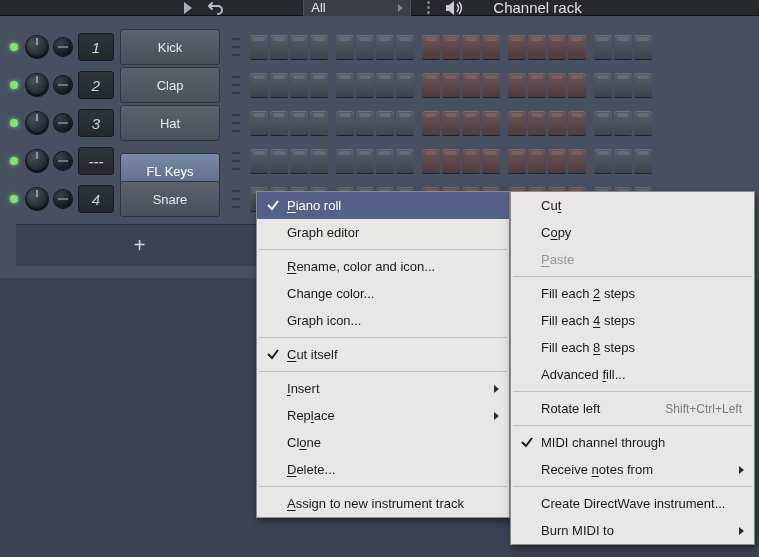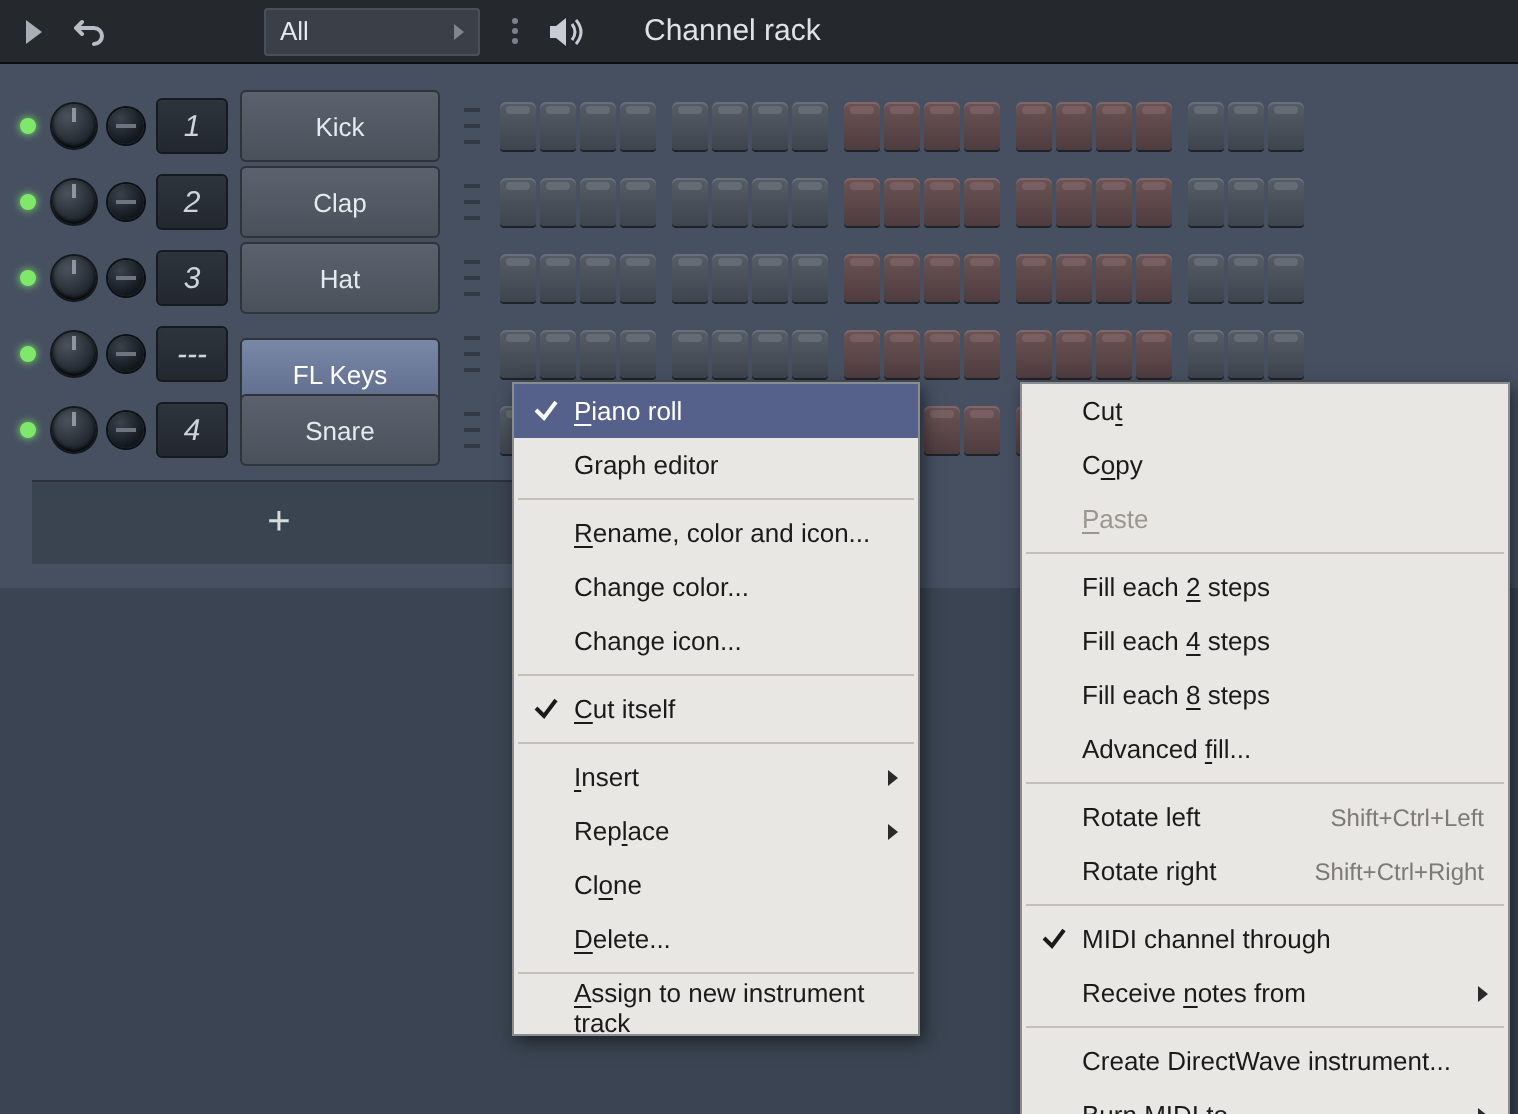--- a/index.html
+++ b/index.html
@@ -1,19 +1,19 @@
 <!DOCTYPE html>
 <html><head>
 <meta charset="utf-8">
 <style>
 * { box-sizing: border-box; margin: 0; padding: 0; font-family: "Segoe UI", Tahoma, sans-serif; }
 body { background: #3a4452; width: 759px; height: 557px; overflow: hidden; color: #c6cdd6; }
 
 
-.topbar { height: 32px; background: #25292e; display:flex; align-items:center; padding:0 6px; gap:6px; border-bottom:1px solid #0d1013; }
+.topbar { height: 16px; background: #25292e; display:flex; align-items:center; padding:0 6px; gap:6px; border-bottom:1px solid #0d1013;justify-content:center; }
 .tri-btn { width:22px; height:26px; display:flex; align-items:center; justify-content:center; color:#b7bec7; }
 .tri-play { width:0; height:0; border-left:8px solid #a8afb8; border-top:6px solid transparent; border-bottom:6px solid transparent; }
 .undo-arc { width:16px; height:16px; position:relative; }
 
 .combo { margin-left:70px; width:108px; height:24px; background:#3b4048; border-radius:2px; display:flex; align-items:center; padding:0 8px; justify-content:space-between; color:#e5e8ed; font-size:13px; box-shadow: inset 0 0 0 1px #4a505a; }
 .chev-r { width:0;height:0;border-left:5px solid #7e8690;border-top:4px solid transparent;border-bottom:4px solid transparent; }
 
 .vdots { margin-left:10px; display:flex; flex-direction:column; gap:2px; }
 .vdots span{ width:3px;height:3px;background:#7c828c;border-radius:50%; }
 
@@ -41,21 +41,21 @@
 .step { width:18px; height:24px; background: linear-gradient(#565d67,#3e454f); border-radius:3px 3px 2px 2px; position:relative; box-shadow: inset 0 1px 0 rgba(255,255,255,0.12), 0 1px 0 #1e2329; }
 .step::before{ content:""; position:absolute; top:2px; left:3px; right:3px; height:4px; background:#707882; border-radius:2px; opacity:.6;}
 .step.r { background: linear-gradient(#6c5456,#4e3c3e); }
 .step.r::before{ background:#8a6d6f; opacity:.5;}
 
 .add-row { height:42px; display:flex; align-items:center; justify-content:center; color:#d7dbe0; font-size:20px; background:#3a4350; margin:6px 496px 0 6px; border-top:1px solid #2a313b;}
 .plus { font-weight:300; }
 
 
 .menu { position:absolute; background:#e9e7e3; border:1px solid #8c8c8c; box-shadow:2px 3px 8px rgba(0,0,0,.5); font-size:13px; color:#1a1a1a; }
-.menu1 { left:256px; top:191px; width:204px; }
+.menu1 { left:256px; top:191px; width:254px; }
 .menu2 { left:510px; top:191px; width:245px; }
 .menu-row { height:27px; display:flex; align-items:center; padding:0 14px 0 30px; position:relative; }
 .menu-row.hl { background:#55618a; color:#fff; }
 .menu-row.disabled { color:#9a9790; }
 .menu-sep { height:1px; background:#c4c1ba; margin:3px 2px; }
 .check { position:absolute; left:9px; top:6px; width:14px; height:14px; }
 .check svg{display:block;}
 .sub-arrow { position:absolute; right:10px; width:0;height:0;border-left:5px solid #2a2a2a;border-top:4px solid transparent;border-bottom:4px solid transparent; }
 .mshort { position:absolute; right:12px; color:#7c7a74; font-size:12px; }
 .ul { text-decoration: underline; text-decoration-thickness:1px; text-underline-offset:2px; }
@@ -327,21 +327,21 @@
       <span>Graph editor</span>
     </div>
     <div class="menu-sep"></div>
     <div class="menu-row">
       <span><span class="ul">R</span>ename, color and icon...</span>
     </div>
     <div class="menu-row">
       <span>Change color...</span>
     </div>
     <div class="menu-row">
-      <span>Change icon...</span>
+      <span>Graph icon...</span>
     </div>
     <div class="menu-sep"></div>
     <div class="menu-row">
       <span class="check">
         <svg viewBox="0 0 14 14">
           <path d="M2 7 L6 11 L12 3" fill="none" stroke="#1a1a1a" stroke-width="2"></path>
         </svg>
       </span>
       <span><span class="ul">C</span>ut itself</span>
     </div>
@@ -386,24 +386,20 @@
       <span>Fill each <span class="ul">8</span> steps</span>
     </div>
     <div class="menu-row">
       <span>Advanced <span class="ul">f</span>ill...</span>
     </div>
     <div class="menu-sep"></div>
     <div class="menu-row">
       <span>Rotate left</span>
       <span class="mshort">Shift+Ctrl+Left</span>
     </div>
-    <div class="menu-row">
-      <span>Rotate right</span>
-      <span class="mshort">Shift+Ctrl+Right</span>
-    </div>
     <div class="menu-sep"></div>
     <div class="menu-row">
       <span class="check">
         <svg viewBox="0 0 14 14">
           <path d="M2 7 L6 11 L12 3" fill="none" stroke="#1a1a1a" stroke-width="2"></path>
         </svg>
       </span>
       <span>MIDI channel through</span>
     </div>
     <div class="menu-row">

